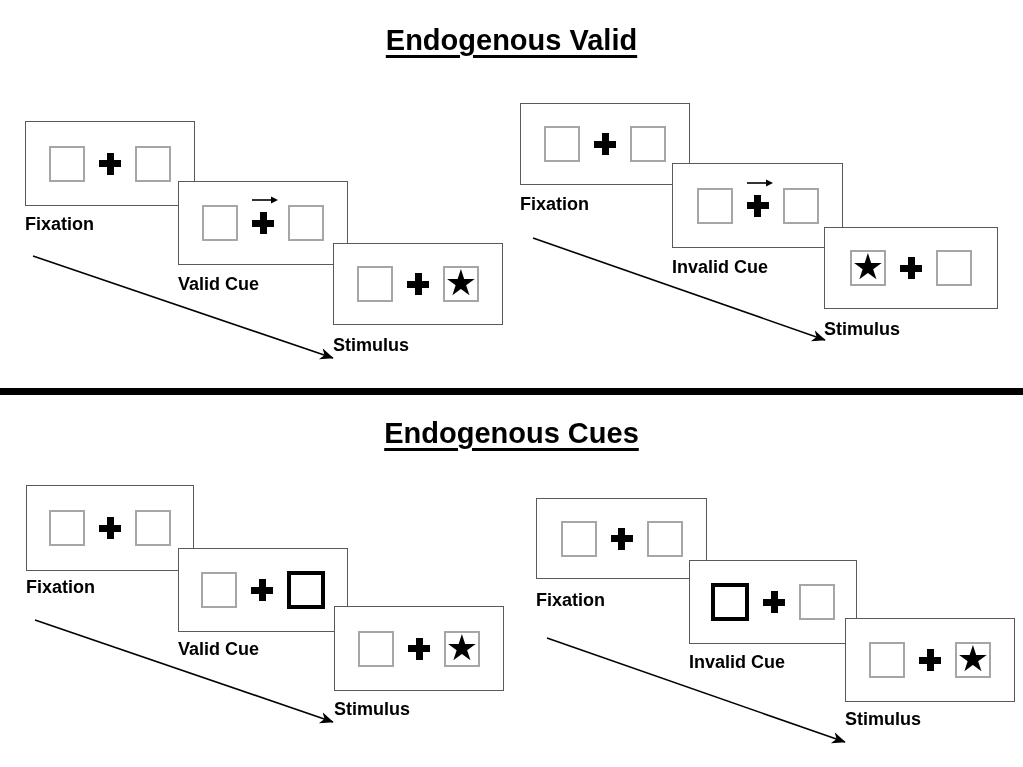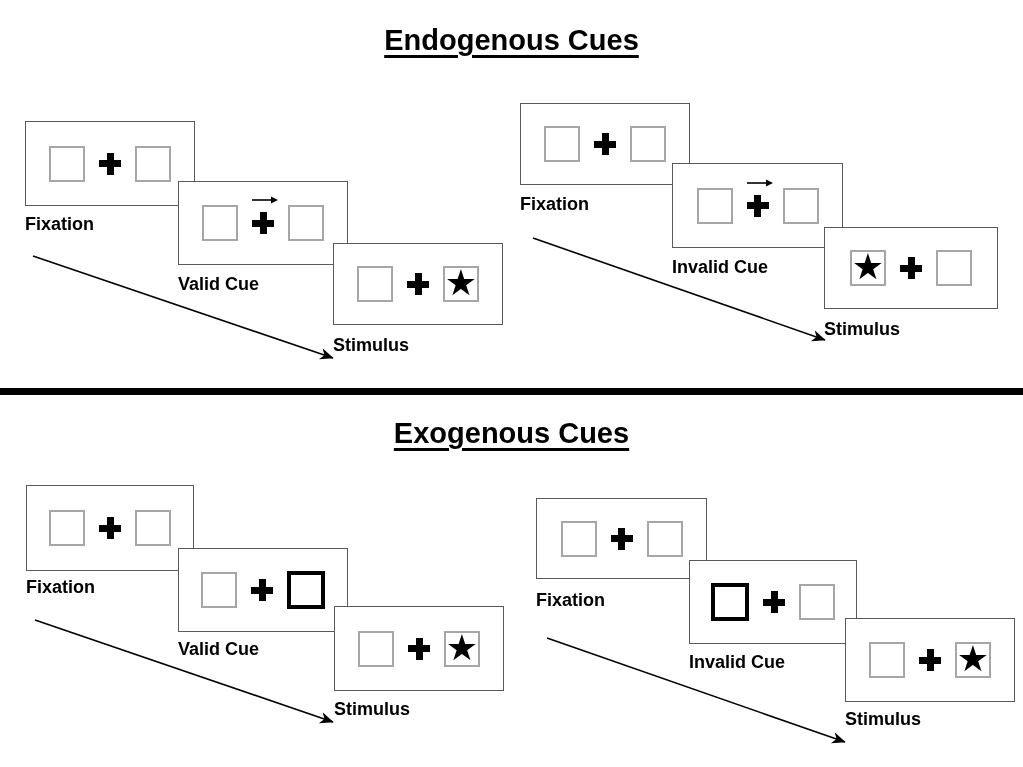--- a/index.html
+++ b/index.html
@@ -35,21 +35,21 @@
   .plabel{
     position:absolute;font-size:18px;font-weight:bold;line-height:20px;
   }
   .seq-arrow{position:absolute;}
 </style>
 </head>
 <body>
 
 <div id="stage">
 
-  <div class="section-title" style="top:24px;">Endogenous Cues</div>
+  <div class="section-title" style="top:24px;">Endogenous Valid</div>
 
   <svg class="seq-arrow" style="left:30px;top:252px;" width="310" height="113">
     <defs>
         <marker id="ah1" viewBox="0 0 10 10" refX="9" refY="5" markerWidth="9" markerHeight="9" orient="auto-start-reverse">
       <path d="M0,1 L9.5,5 L0,9 L2.8,5 Z" fill="#000"></path>
         </marker>
       </defs>
     <line x1="3" y1="4" x2="303" y2="106" stroke="#000" stroke-width="1.6" marker-end="url(#ah1)"></line>
   </svg>
 
@@ -123,21 +123,21 @@
       </div>
     <div class="cuewrap">
         <div class="plus"></div>
       </div>
     <div class="sq"></div>
   </div>
   <div class="plabel" style="left:824px;top:319px;width:174px;">Stimulus</div>
 
   <div class="divider" style="top:388px;"></div>
 
-  <div class="section-title" style="top:417px;">Exogenous Cues</div>
+  <div class="section-title" style="top:417px;">Endogenous Cues</div>
 
   <svg class="seq-arrow" style="left:32px;top:616px;" width="306" height="112">
     <defs>
         <marker id="ah3" viewBox="0 0 10 10" refX="9" refY="5" markerWidth="9" markerHeight="9" orient="auto-start-reverse">
       <path d="M0,1 L9.5,5 L0,9 L2.8,5 Z" fill="#000"></path>
         </marker>
       </defs>
     <line x1="3" y1="4" x2="301" y2="106" stroke="#000" stroke-width="1.6" marker-end="url(#ah3)"></line>
   </svg>
 

